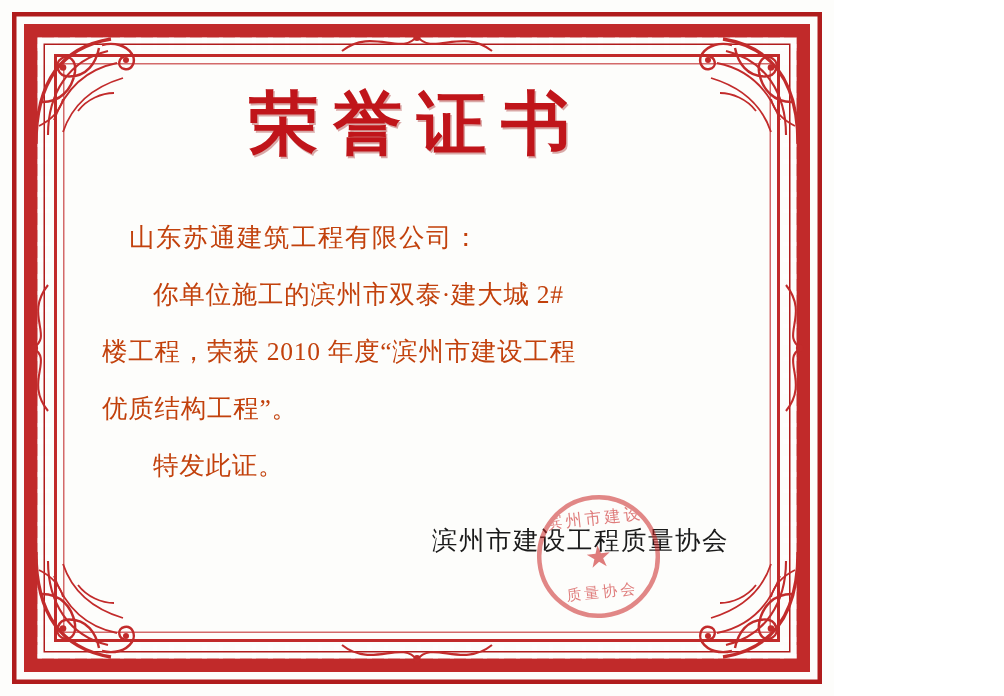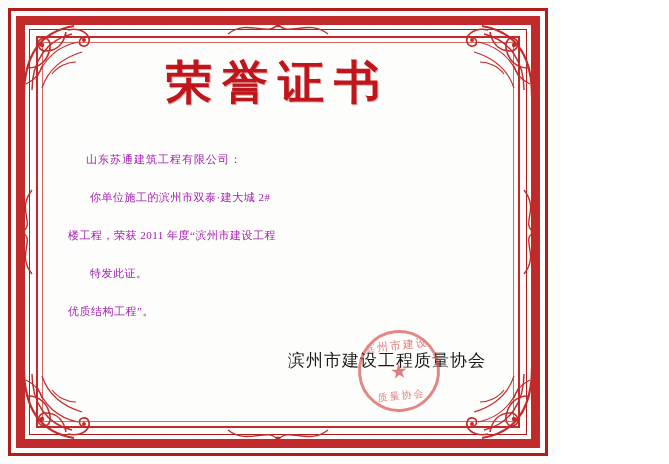--- a/index.html
+++ b/index.html
@@ -102,22 +102,22 @@
     color: #c0151a;
     font-family: "DejaVu Serif", "Liberation Serif", serif;
     font-weight: bold;
     font-size: 46px;
     letter-spacing: 10px;
     margin-top: 12px;
     text-shadow: 1px 1px 0 rgba(150,10,10,0.35);
   }
   .body-text {
     margin-top: 26px;
-    color: #a21caf;
-    font-size: 11px;
+    color: #c2410c;
+    font-size: 17px;
     line-height: 38px;
   }
   .line-salutation {
     padding-left: 34px;
     letter-spacing: 1px;
   }
   .para {
     letter-spacing: 0.5px;
     margin-left: 16px;
   }
@@ -266,23 +266,23 @@
       <circle cx="11" cy="50" r="2.4" fill="currentColor" stroke="none"></circle>
     </svg>
   </div>
 
   <div class="content">
     <div class="title">荣誉证书</div>
 
     <div class="body-text">
       <div class="line-salutation">山东苏通建筑工程有限公司：</div>
       <div class="para indent-2">你单位施工的滨州市双泰·建大城 2#</div>
-      <div class="para">楼工程，荣获 2011 年度“滨州市建设工程</div>
+      <div class="para">楼工程，荣获 2010 年度“滨州市建设工程</div>
+      <div class="para">优质结构工程”。</div>
       <div class="para indent-2">特发此证。</div>
-      <div class="para">优质结构工程”。</div>
     </div>
 
     <div class="signature">
       <div>滨州市建设工程质量协会</div>
     </div>
   </div>
 
   <div class="seal">
     <div class="seal-top">滨州市建设</div>
     <div class="seal-star">★</div>

